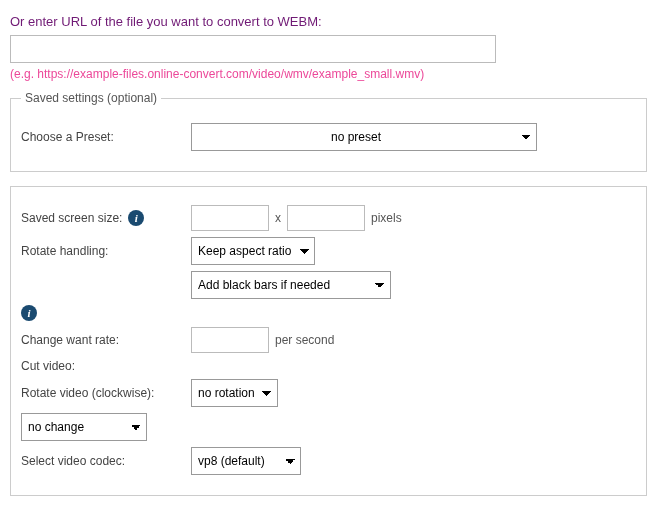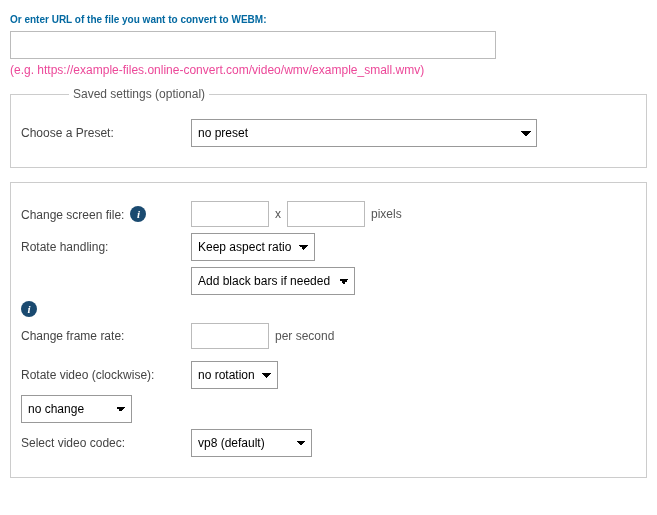--- a/index.html
+++ b/index.html
@@ -8,23 +8,23 @@
     width: 657px;
     font-family: Verdana, Arial, sans-serif;
     font-size: 12px;
     color: #444;
     background: #fff;
   }
   .wrap {
     padding: 8px 10px 0 10px;
   }
   .url-title {
-    color: #0369a1;
-    font-weight: bold;
-    font-size: 10px;
+    color: #701a75;
+    font-weight: normal;
+    font-size: 13px;
     margin: 6px 0 6px 0;
   }
   .url-input {
     width: 486px;
     height: 28px;
     border: 1px solid #bbb;
     padding: 0 6px;
     font-size: 12px;
     box-sizing: border-box;
   }
@@ -34,32 +34,31 @@
     margin: 4px 0 10px 0;
   }
   fieldset {
     border: 1px solid #ccc;
     margin: 0 0 14px 0;
     padding: 12px 10px 14px 10px;
   }
   legend {
     padding: 0 4px;
     color: #555;
-    margin-left: 48px;
   }
   .row {
     display: flex;
     align-items: center;
     margin: 6px 0;
   }
   .label-col {
     width: 170px;
     flex-shrink: 0;
     display: flex;
-    align-items: flex-end;
+    align-items: center;
     gap: 6px;
   }
   .info-icon {
     display: inline-flex;
     width: 16px;
     height: 16px;
     border-radius: 50%;
     background: #1a4a70;
     color: #fff;
     align-items: center;
@@ -86,20 +85,21 @@
     -webkit-appearance: none;
     background-image:
       linear-gradient(45deg, transparent 50%, #000 50%),
       linear-gradient(-45deg, transparent 50%, #000 50%);
     background-position: right 10px center, right 5px center;
     background-size: 5px 5px, 5px 5px;
     background-repeat: no-repeat;
   }
   select.wide {
     width: 346px;
+    text-align: center;
   }
   input.small {
     width: 78px;
     height: 26px;
     border: 1px solid #bbb;
     padding: 0 5px;
     font-size: 12px;
     box-sizing: border-box;
   }
   .unit {
@@ -126,21 +126,21 @@
           <option>no preset</option>
         </select>
       </div>
     </div>
   </fieldset>
 
   <fieldset>
 
     <div class="row">
       <div class="label-col">
-        <span>Change screen file:</span>
+        <span>Saved screen size:</span>
         <span class="info-icon">i</span>
       </div>
       <div class="ctrl-col">
         <input class="small" type="text" value="" style="">
         <span class="unit">x</span>
         <input class="small" type="text" value="" style="">
         <span class="unit">pixels</span>
       </div>
     </div>
 
@@ -151,70 +151,73 @@
       <div class="ctrl-col">
         <select>
           <option>Keep aspect ratio</option>
         </select>
       </div>
     </div>
 
     <div class="row">
       <div class="label-col"></div>
       <div class="ctrl-col">
-        <select style="width:164px">
+        <select style="width:200px">
           <option>Add black bars if needed</option>
         </select>
       </div>
     </div>
 
     <div class="row">
       <div class="label-col">
         <span class="info-icon">i</span>
       </div>
     </div>
 
     <div class="row">
       <div class="label-col">
-        <span>Change frame rate:</span>
+        <span>Change want rate:</span>
       </div>
       <div class="ctrl-col">
         <input class="small" type="text" value="" style="">
         <span class="unit">per second</span>
       </div>
     </div>
 
     <div class="row">
+      <div class="label-col">
+        <span>Cut video:</span>
+      </div>
     </div>
 
     <div class="row">
       <div class="label-col">
         <span>Rotate video (clockwise):</span>
       </div>
       <div class="ctrl-col">
         <select>
           <option>no rotation</option>
         </select>
       </div>
     </div>
 
     <div class="row">
       <div class="ctrl-col">
-        <select style="width:111px">
+        <select style="width:126px">
           <option>no change</option>
         </select>
       </div>
     </div>
 
     <div class="row">
       <div class="label-col">
         <span>Select video codec:</span>
       </div>
       <div class="ctrl-col">
-        <select style="width:121px">
+        <select style="width:110px">
           <option>vp8 (default)</option>
         </select>
       </div>
     </div>
 
   </fieldset>
 
 </div>
 
 </body></html>

